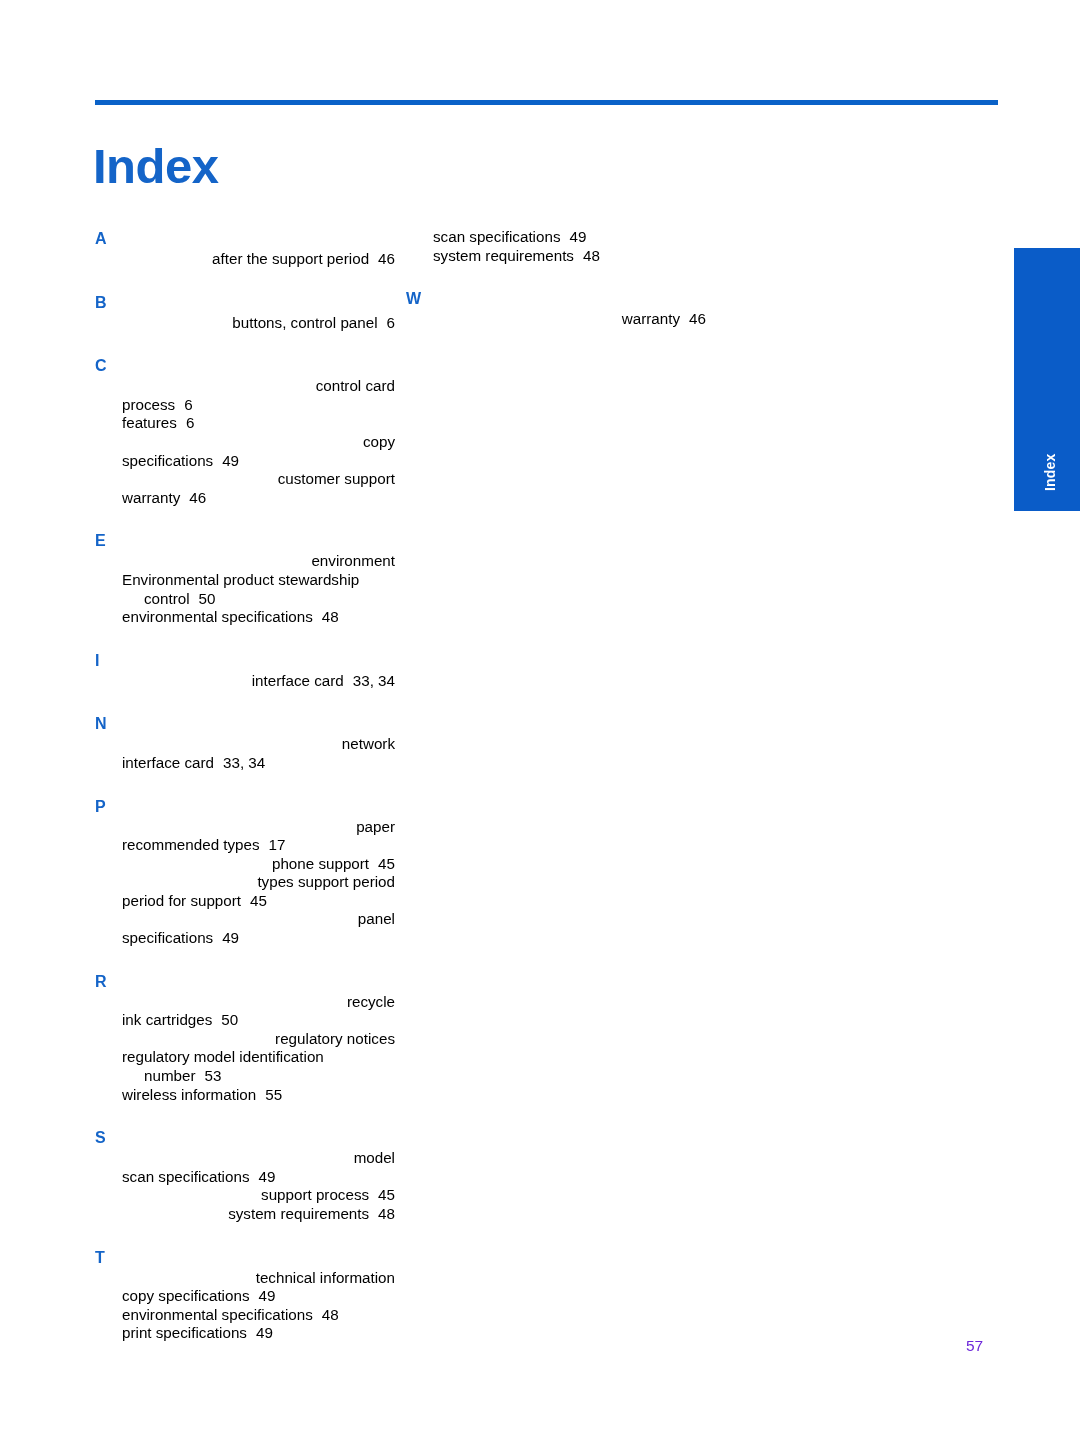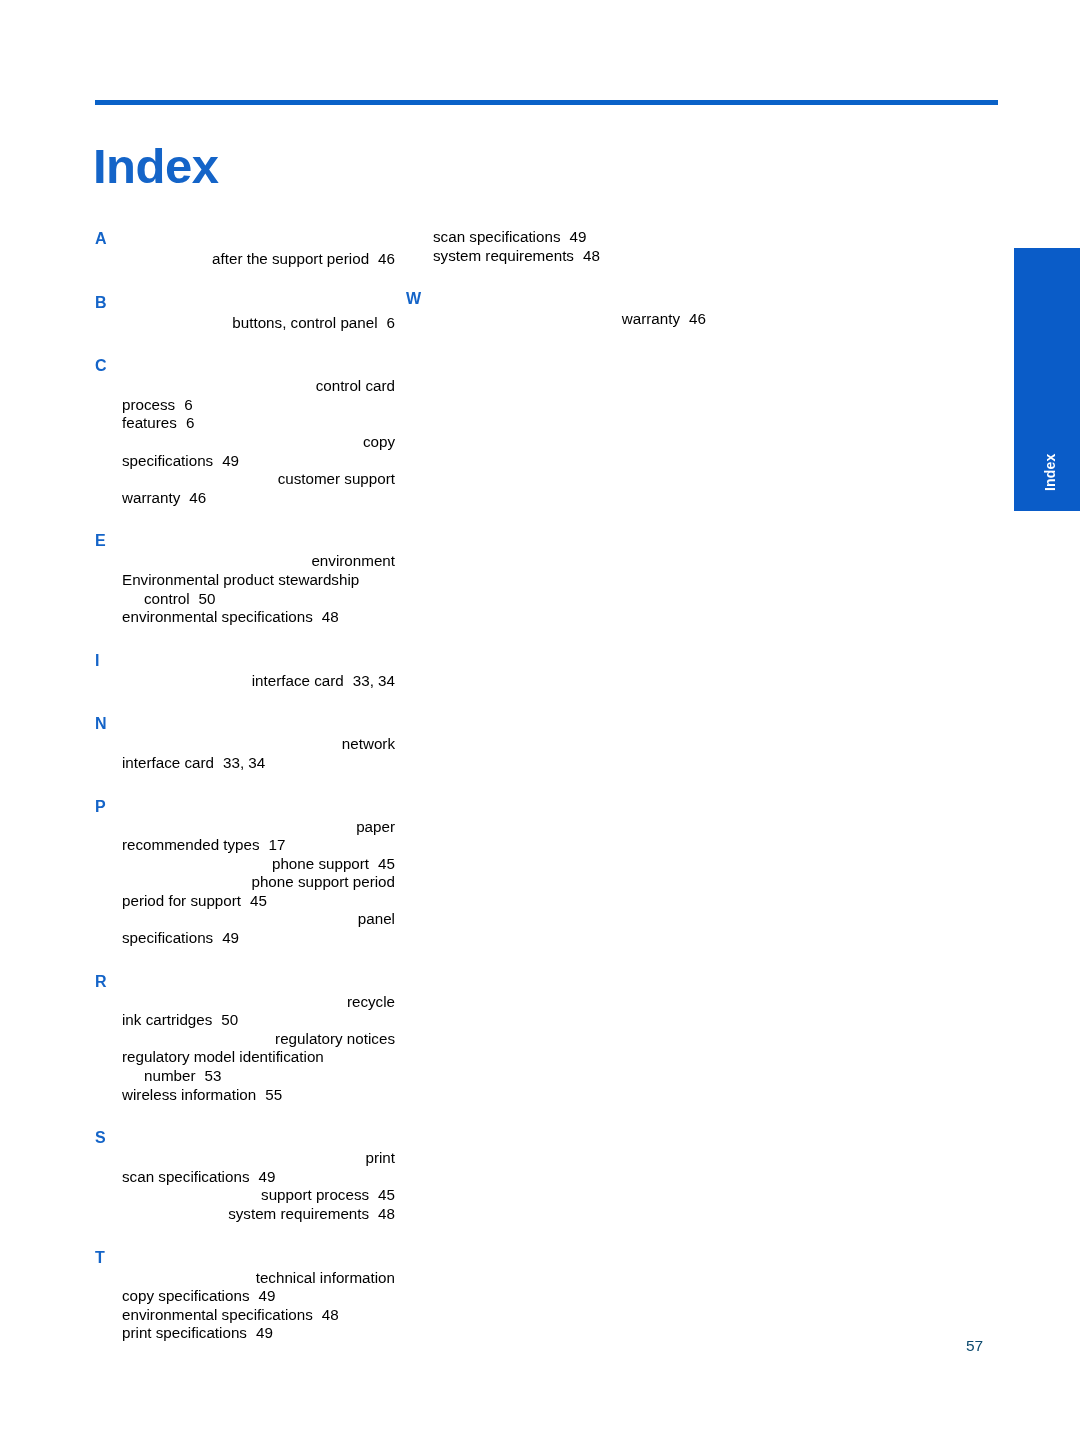--- a/index.html
+++ b/index.html
@@ -102,21 +102,21 @@
     top: 243px;
     letter-spacing: 0.2px;
   }
 
   
   .folio {
     position: absolute;
     left: 966px;
     top: 1337px;
     font-size: 15.5px;
-    color: #0c4a6e;
+    color: #6d28d9;
     font-weight: normal;
   }
 </style>
 </head>
 <body>
 
 <div class="page">
 
   <div class="title-rule"></div>
   <h1 class="page-title">Index</h1>
@@ -155,37 +155,37 @@
         <div class="section">
           <div class="letter">N</div>
           <div class="entry lvl1"><span>network</span></div>
           <div class="entry lvl2"><span>interface card</span><span class="pg">33, 34</span></div>
         </div>
         <div class="section">
           <div class="letter">P</div>
           <div class="entry lvl1"><span>paper</span></div>
           <div class="entry lvl2"><span>recommended types</span><span class="pg">17</span></div>
           <div class="entry lvl1"><span>phone support</span><span class="pg">45</span></div>
-          <div class="entry lvl1"><span>phone support period</span></div>
+          <div class="entry lvl1"><span>types support period</span></div>
           <div class="entry lvl2"><span>period for support</span><span class="pg">45</span></div>
           <div class="entry lvl1"><span>panel</span></div>
           <div class="entry lvl2"><span>specifications</span><span class="pg">49</span></div>
         </div>
         <div class="section">
           <div class="letter">R</div>
           <div class="entry lvl1"><span>recycle</span></div>
           <div class="entry lvl2"><span>ink cartridges</span><span class="pg">50</span></div>
           <div class="entry lvl1"><span>regulatory notices</span></div>
           <div class="entry lvl2"><span>regulatory model identification</span></div>
           <div class="entry lvl3"><span>number</span><span class="pg">53</span></div>
           <div class="entry lvl2"><span>wireless information</span><span class="pg">55</span></div>
         </div>
         <div class="section">
           <div class="letter">S</div>
-          <div class="entry lvl1"><span>print</span></div>
+          <div class="entry lvl1"><span>model</span></div>
           <div class="entry lvl2"><span>scan specifications</span><span class="pg">49</span></div>
           <div class="entry lvl1"><span>support process</span><span class="pg">45</span></div>
           <div class="entry lvl1"><span>system requirements</span><span class="pg">48</span></div>
         </div>
         <div class="section">
           <div class="letter">T</div>
           <div class="entry lvl1"><span>technical information</span></div>
           <div class="entry lvl2"><span>copy specifications</span><span class="pg">49</span></div>
           <div class="entry lvl2"><span>environmental specifications</span><span class="pg">48</span></div>
           <div class="entry lvl2"><span>print specifications</span><span class="pg">49</span></div>

